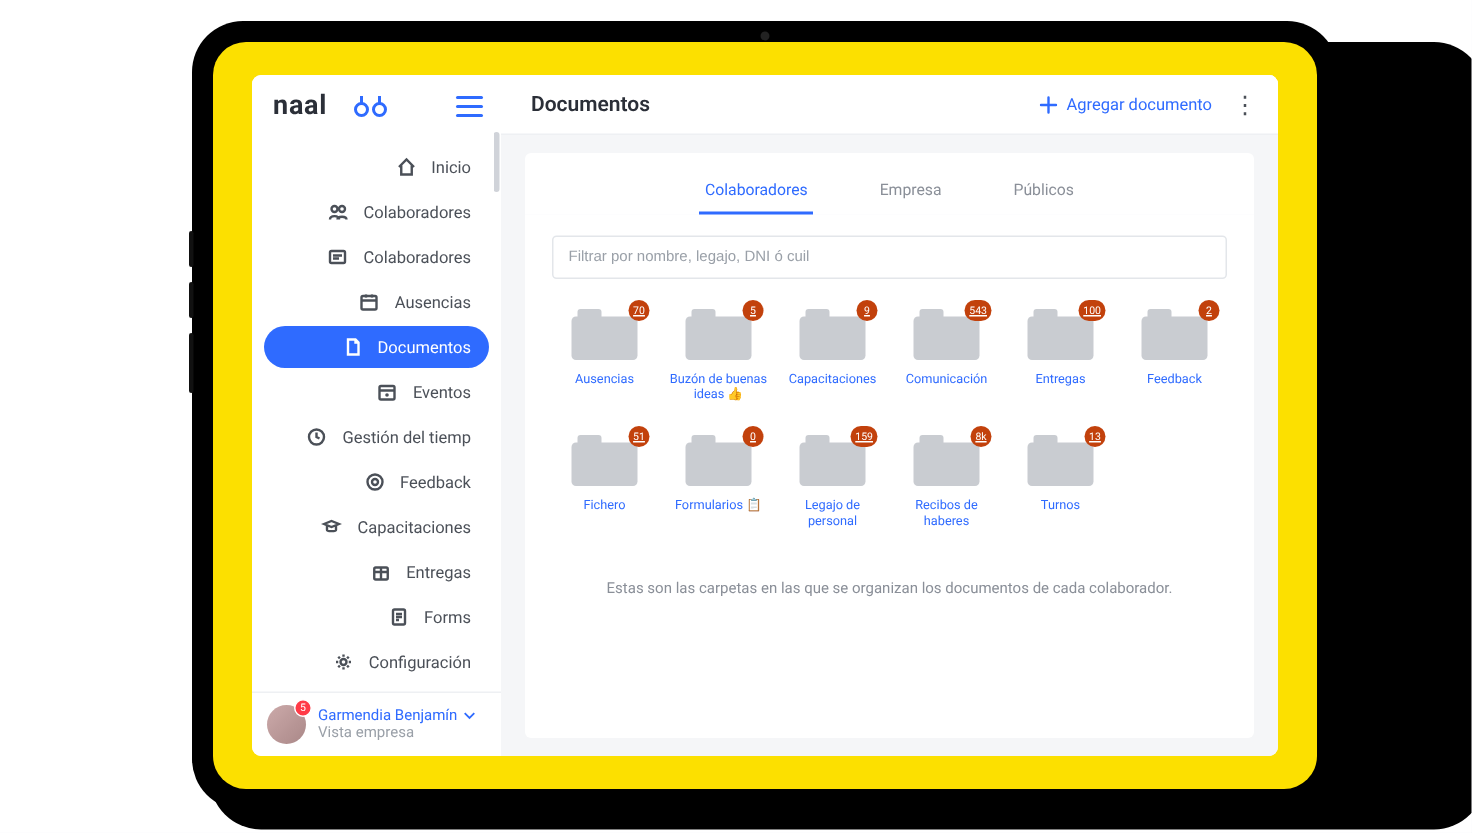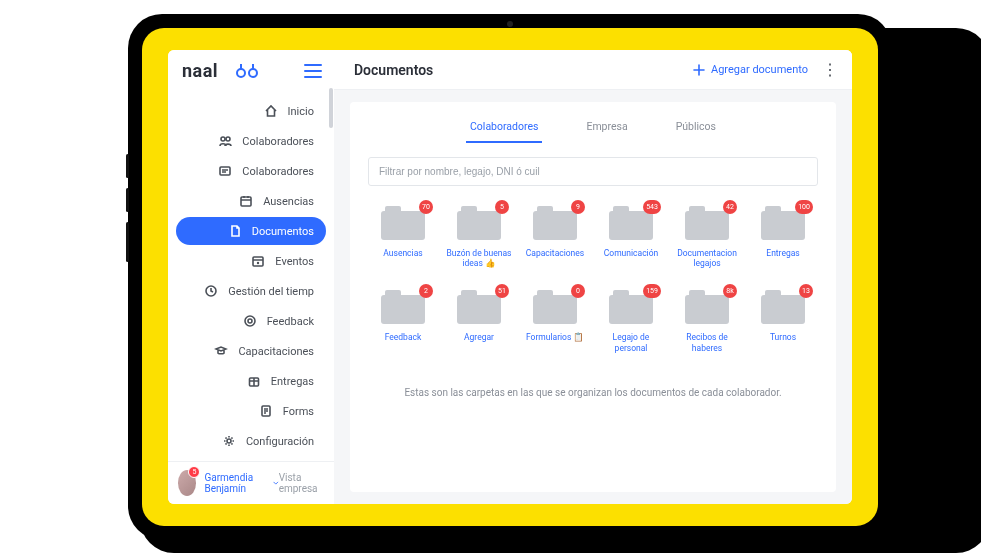--- a/index.html
+++ b/index.html
@@ -29,21 +29,21 @@
   .nav::-webkit-scrollbar { width: 6px; }
   .nav::-webkit-scrollbar-thumb { background: #d0d3d9; border-radius: 3px; }
   .nav-item { display: flex; align-items: center; gap: 10px; padding: 7px 12px 7px 16px; color: #4b5058; cursor: pointer; border-radius: 18px; margin: 2px 8px; white-space: nowrap; overflow: hidden; text-overflow: ellipsis; justify-content: flex-end; }
   .nav-item.active { background: #2f6bff; color: #fff; }
   .nav-item .nicon { width: 14px; height: 14px; flex: 0 0 14px; display: flex; align-items: center; justify-content: center; }
   .nav-item .nicon svg { width: 14px; height: 14px; stroke: currentColor; fill: none; stroke-width: 1.6; }
 
   .sb-user { border-top: 1px solid #eef0f3; padding: 8px 10px; display: flex; gap: 8px; align-items: center; }
   .avatar { width: 26px; height: 26px; border-radius: 50%; background: linear-gradient(135deg,#caa 0%, #a88 100%); position: relative; }
   .avatar .badge { position: absolute; top: -4px; right: -4px; width: 12px; height: 12px; background: #ff3b47; color: #fff; font-size: 7px; border-radius: 50%; display: flex; align-items: center; justify-content: center; border: 1.5px solid #fff; }
-  .uinfo { display: flex; line-height: 1.15; }
+  .uinfo { display: flex; flex-direction: column; line-height: 1.15; }
   .uname { color: #2f6bff; font-size: 10px; display: flex; align-items: center; gap: 4px; }
   .uname svg { width: 8px; height: 8px; }
   .urole { color: #9aa0a8; font-size: 10px; }
 
   
   .main { flex: 1; display: flex; flex-direction: column; background: #f5f6f8; }
   .topbar { background: #fff; height: 40px; display: flex; align-items: center; justify-content: space-between; padding: 0 14px 0 20px; border-bottom: 1px solid #eef0f3; }
   .page-title { font-size: 14px; font-weight: 600; color: #2b2f38; }
   .top-actions { display: flex; align-items: center; gap: 14px; color: #2f6bff; font-size: 11px; }
   .add-doc { display: flex; align-items: center; gap: 6px; cursor: pointer; }
@@ -57,21 +57,21 @@
   .panel { background: #fff; margin: 0 16px 12px 16px; flex: 1; border-radius: 0 0 4px 4px; padding: 14px 18px 10px 18px; display: flex; flex-direction: column; }
   .filter { border: 1px solid #e3e6ea; border-radius: 3px; padding: 8px 10px; font-size: 10px; color: #9aa0a8; margin-bottom: 20px; }
   .filter input { border: none; outline: none; width: 100%; font-size: 10px; color: #2b2f38; background: transparent; }
   .filter input::placeholder { color: #9aa0a8; }
 
   .folders { display: grid; grid-template-columns: repeat(6, 1fr); gap: 22px 6px; }
   .folder { display: flex; flex-direction: column; align-items: center; gap: 8px; cursor: pointer; }
   .ficon { width: 44px; height: 34px; position: relative; }
   .ficon .tab-part { position: absolute; top: 0; left: 4px; width: 16px; height: 6px; background: #c9ccd1; border-radius: 2px 2px 0 0; }
   .ficon .body-part { position: absolute; top: 5px; left: 0; right: 0; bottom: 0; background: #c9ccd1; border-radius: 3px; }
-  .ficon .count { position: absolute; top: -6px; right: -8px; min-width: 14px; height: 14px; padding: 0 3px; background: #ef4444; color: #fff; font-size: 7px; border-radius: 8px; display: flex; align-items: center; justify-content: center; }
+  .ficon .count { position: absolute; top: -6px; right: -8px; min-width: 14px; height: 14px; padding: 0 3px; background: #c2410c; color: #fff; font-size: 7px; border-radius: 8px; display: flex; align-items: center; justify-content: center; text-decoration: underline; }
   .flabel { font-size: 8.5px; color: #2f6bff; text-align: center; line-height: 1.2; max-width: 70px; }
 
   .caption { margin-top: 34px; text-align: center; font-size: 10px; color: #8a8f98; }
   .sb-vscroll { position: absolute; right: 1px; top: 38px; width: 4px; height: 40px; background: #d0d3d9; border-radius: 2px; }
 </style>
 </head>
 <body>
 
 <div class="stage">
   <div class="shadow"></div>
@@ -285,47 +285,39 @@
                     <div class="tab-part"></div>
                     <div class="body-part"></div>
                     <div class="count">543</div>
                   </div>
                   <div class="flabel">Comunicación</div>
                 </div>
                 <div class="folder">
                   <div class="ficon">
                     <div class="tab-part"></div>
                     <div class="body-part"></div>
-                    <div class="count">42</div>
-                  </div>
-                  <div class="flabel">Documentacion legajos</div>
-                </div>
-                <div class="folder">
-                  <div class="ficon">
-                    <div class="tab-part"></div>
-                    <div class="body-part"></div>
                     <div class="count">100</div>
                   </div>
                   <div class="flabel">Entregas</div>
                 </div>
                 <div class="folder">
                   <div class="ficon">
                     <div class="tab-part"></div>
                     <div class="body-part"></div>
                     <div class="count">2</div>
                   </div>
                   <div class="flabel">Feedback</div>
                 </div>
                 <div class="folder">
                   <div class="ficon">
                     <div class="tab-part"></div>
                     <div class="body-part"></div>
                     <div class="count">51</div>
                   </div>
-                  <div class="flabel">Agregar</div>
+                  <div class="flabel">Fichero</div>
                 </div>
                 <div class="folder">
                   <div class="ficon">
                     <div class="tab-part"></div>
                     <div class="body-part"></div>
                     <div class="count">0</div>
                   </div>
                   <div class="flabel">Formularios 📋</div>
                 </div>
                 <div class="folder">

